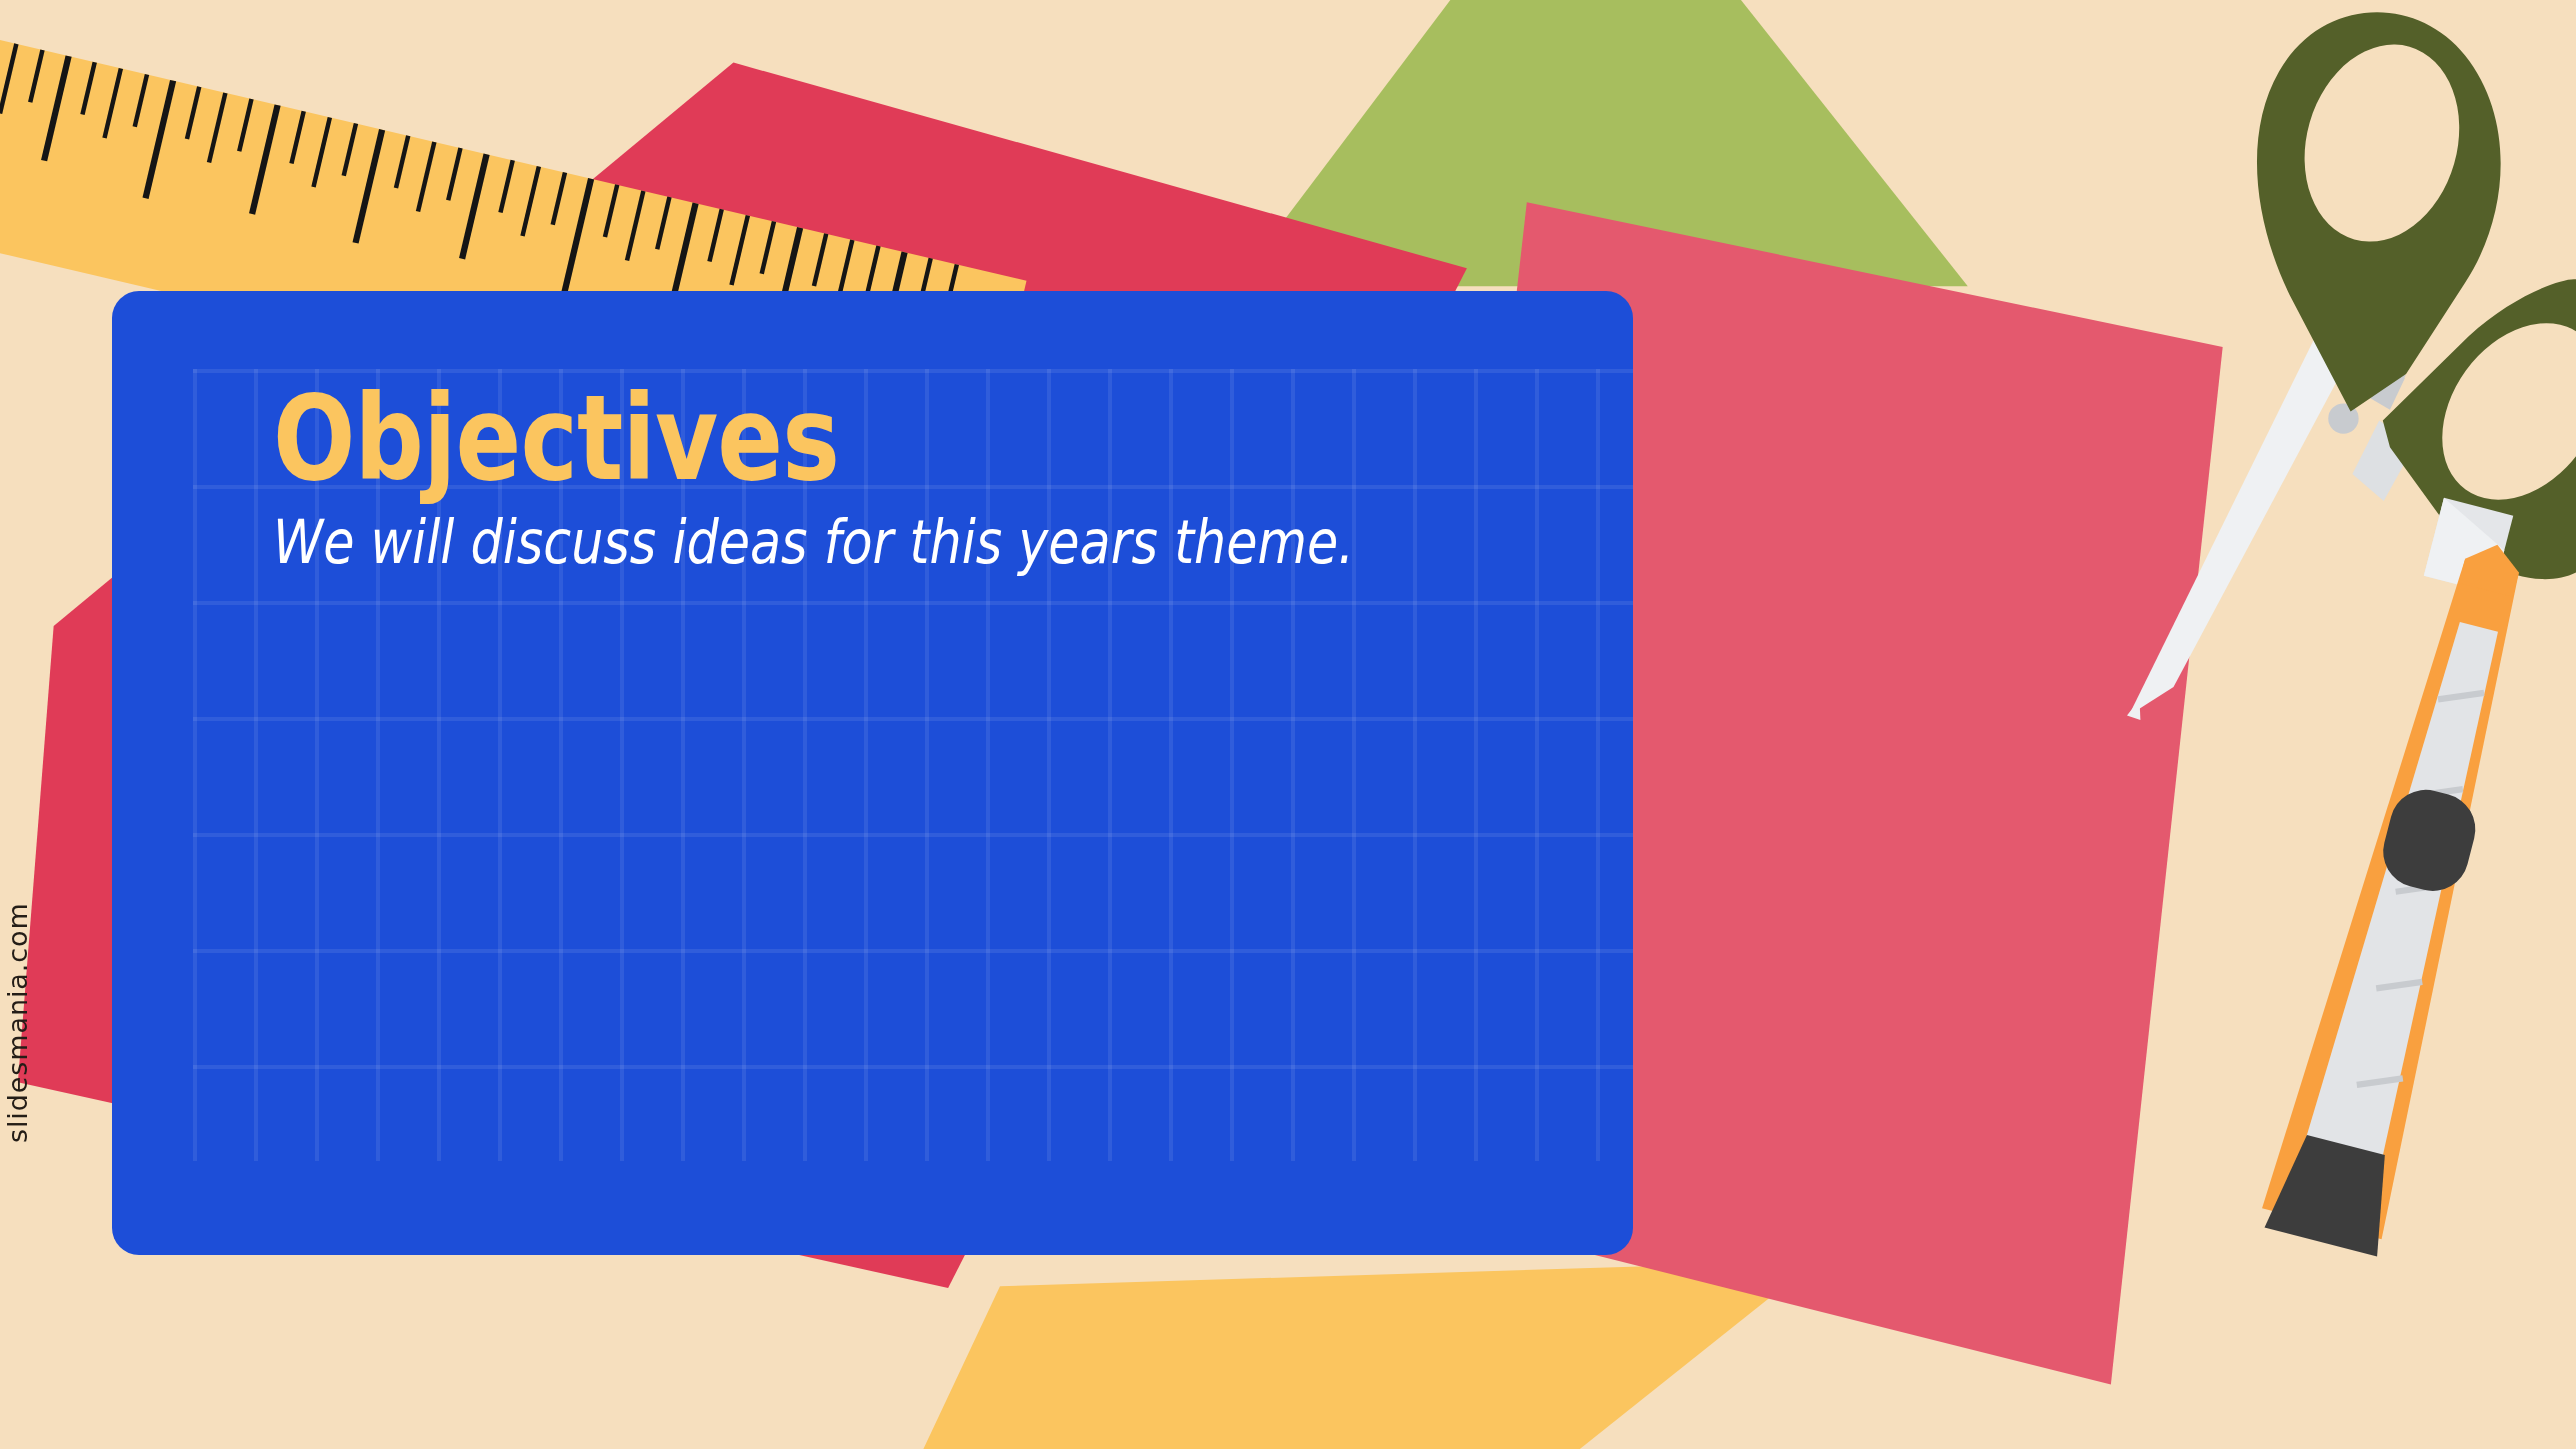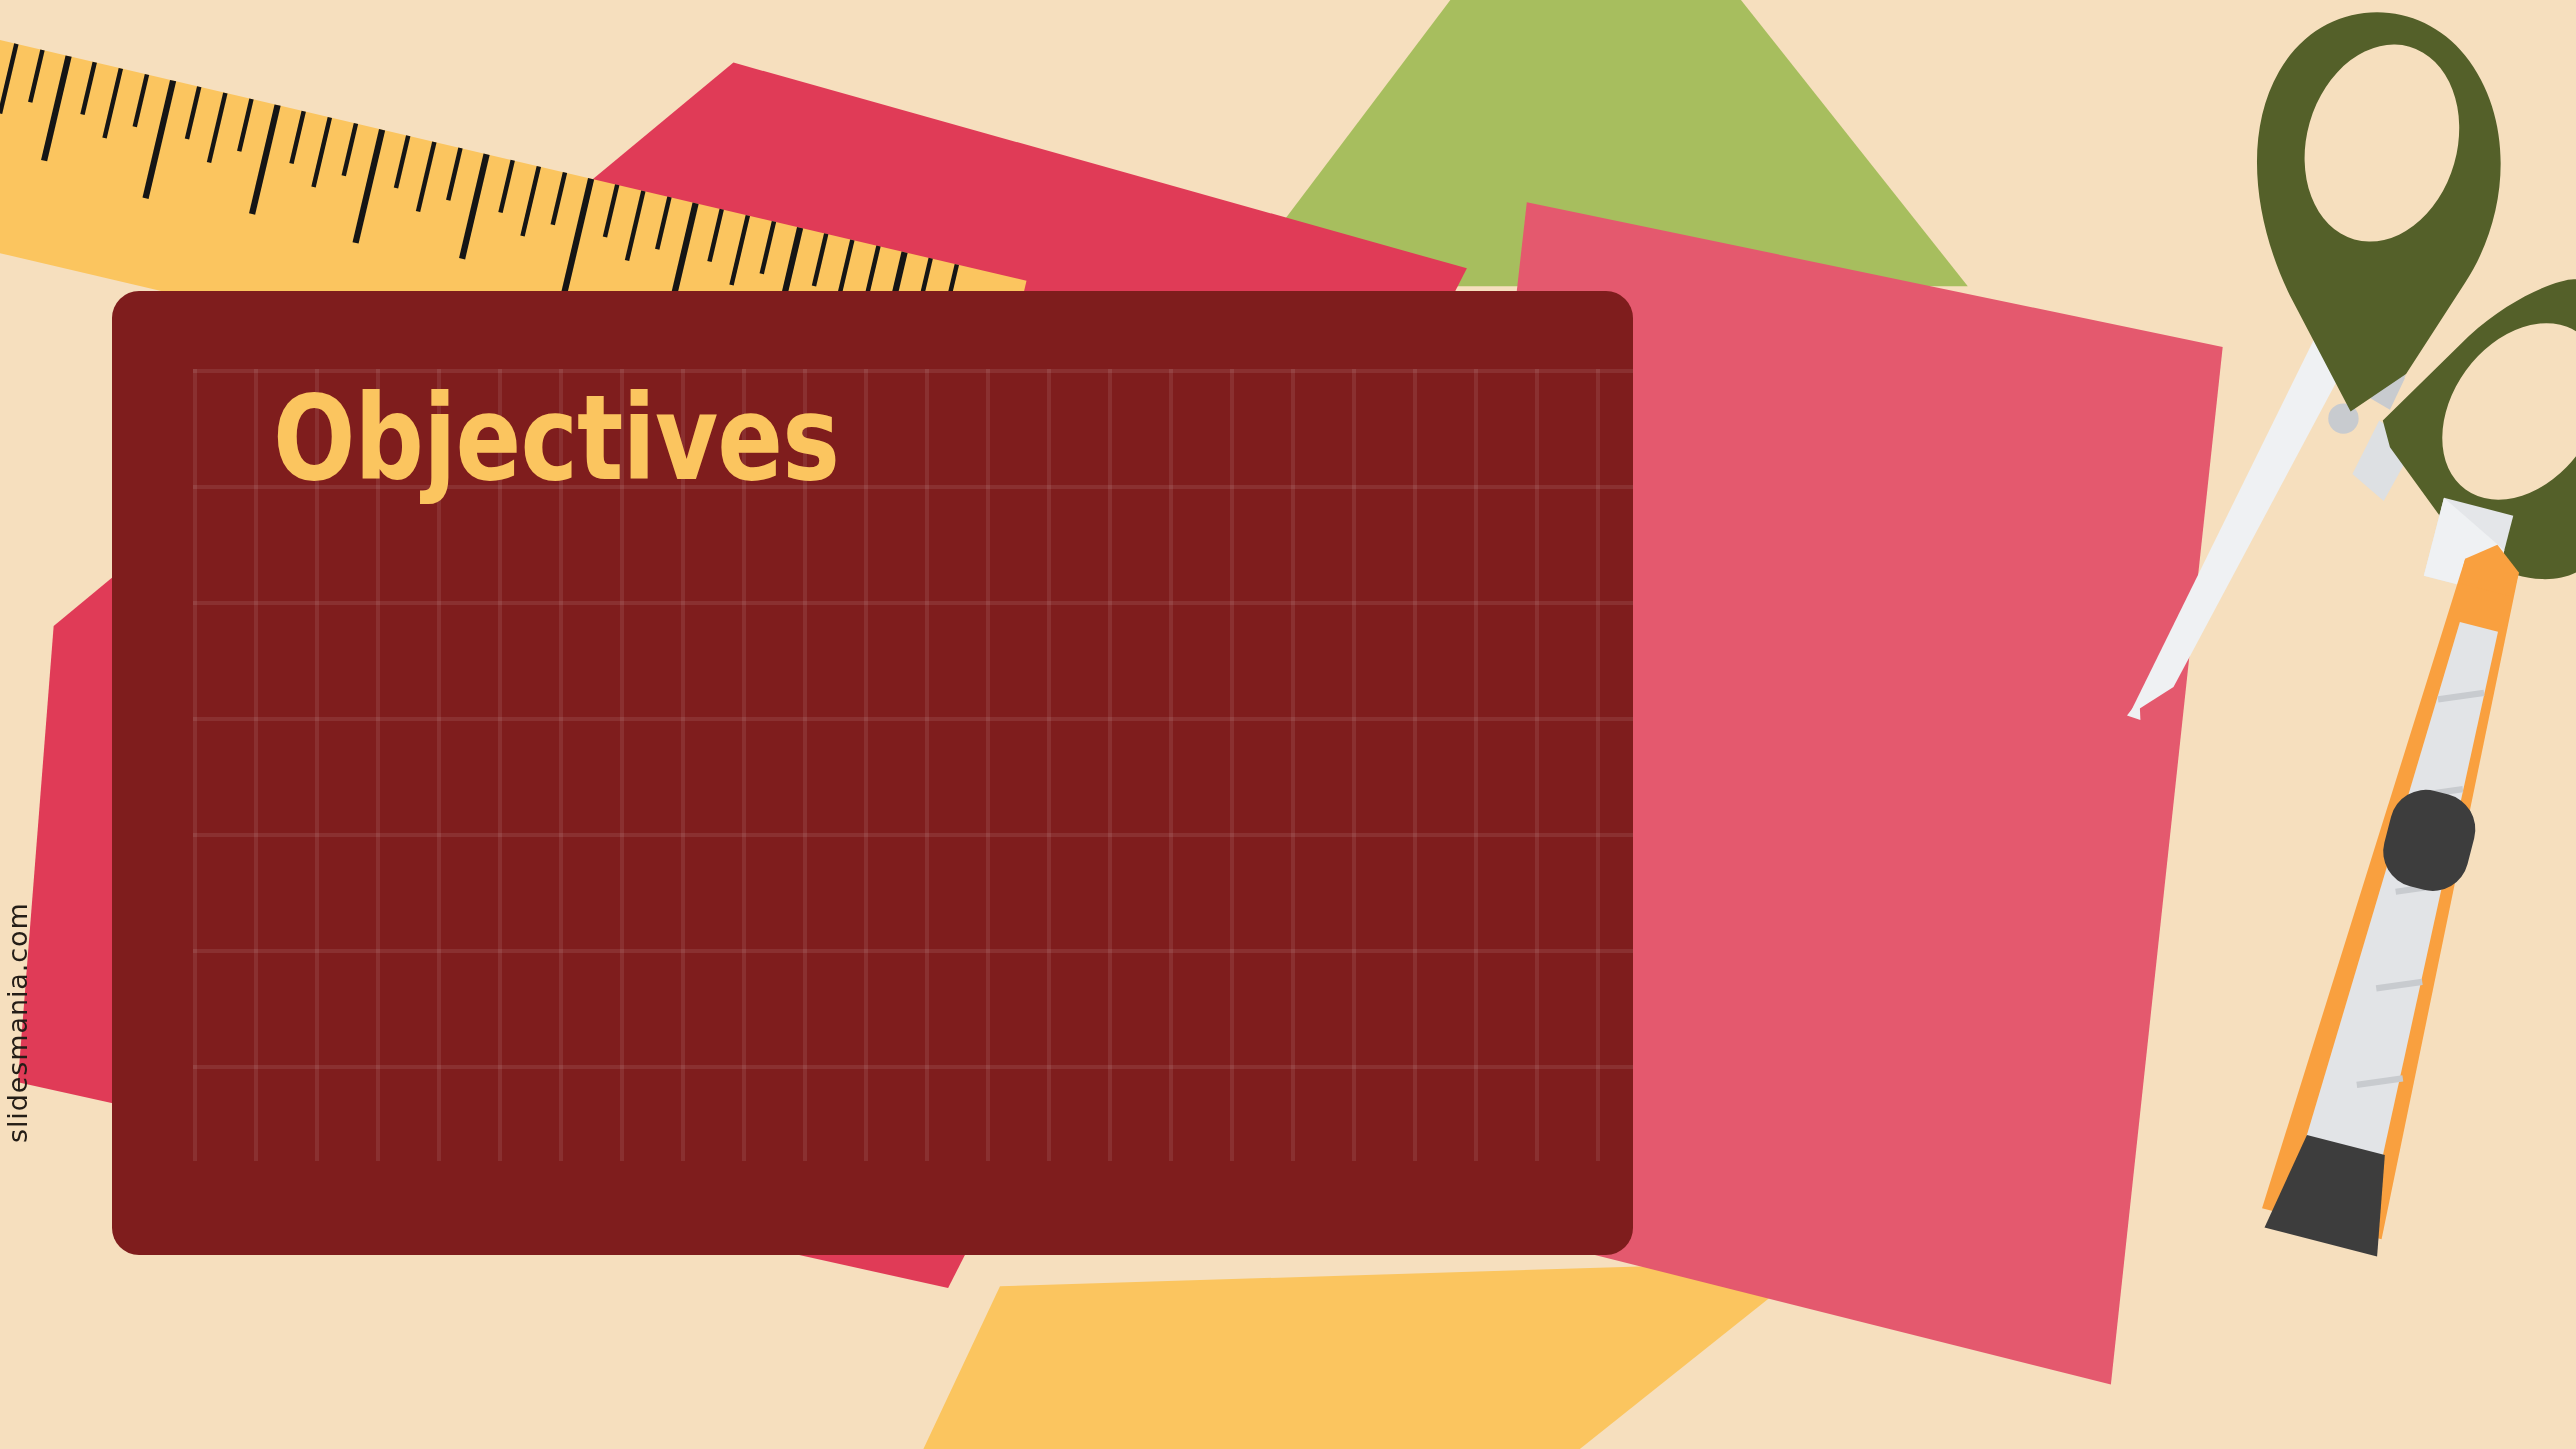--- a/index.html
+++ b/index.html
@@ -25,21 +25,21 @@
     width: 2576px; height: 1449px;
   }
 
   
   #chalkboard {
     position: absolute;
     left: 112px;
     top: 291px;
     width: 1521px;
     height: 964px;
-    background: #7f1d1d;
+    background: #1d4ed8;
     border-radius: 27px;
     overflow: hidden;
   }
   #chalk-grid {
     position: absolute;
     left: 81px;
     top: 78px;
     width: 1485px;
     height: 792px;
     background-image:
@@ -231,19 +231,22 @@
   </svg>
 
   <div id="chalkboard">
     <div id="chalk-grid"></div>
 
     <div id="chalk-content">
       <h1 id="slide-title">Objectives</h1>
 
 
 
+      <div class="body-block">
+        <div class="body-line">We will discuss ideas for this years theme.</div>
+      </div>
     </div>
   </div>
 
   <div id="watermark">slidesmania.com</div>
 
 </div>
 
 
 </body></html>

